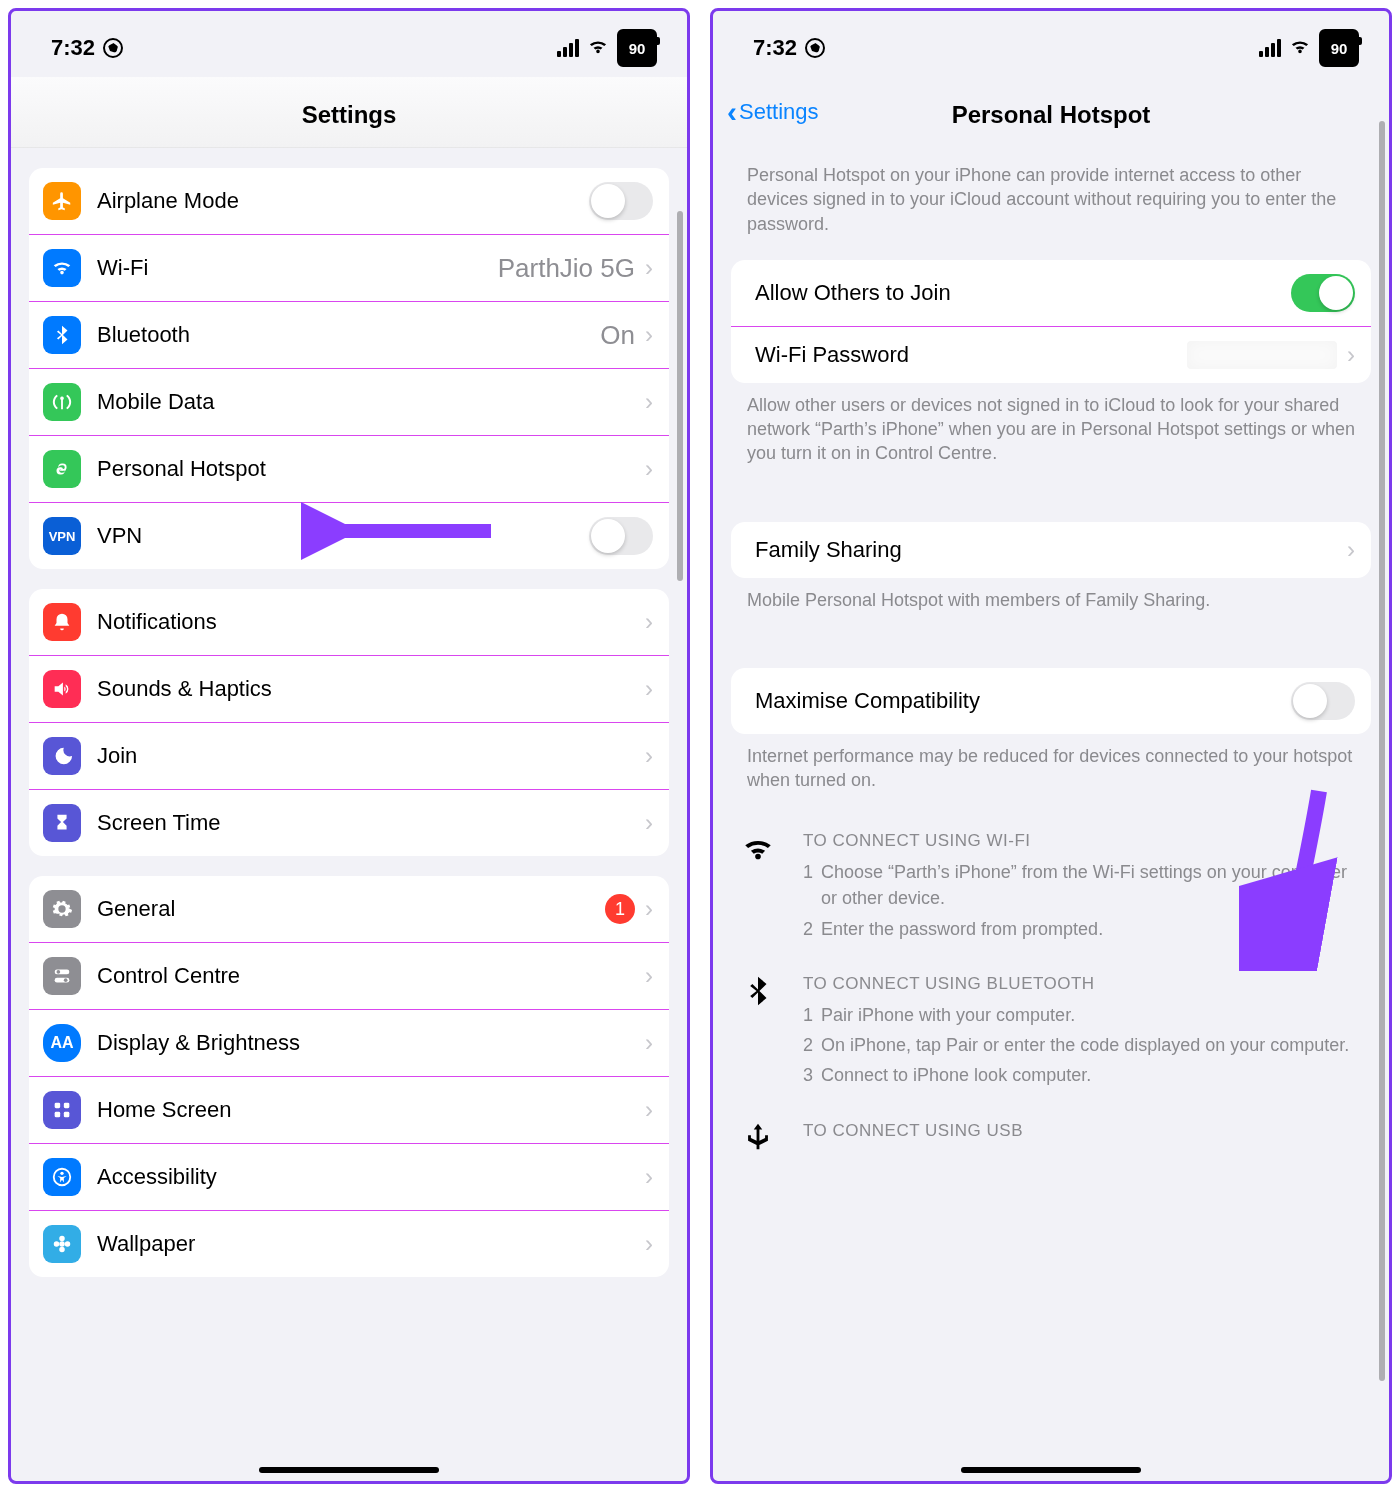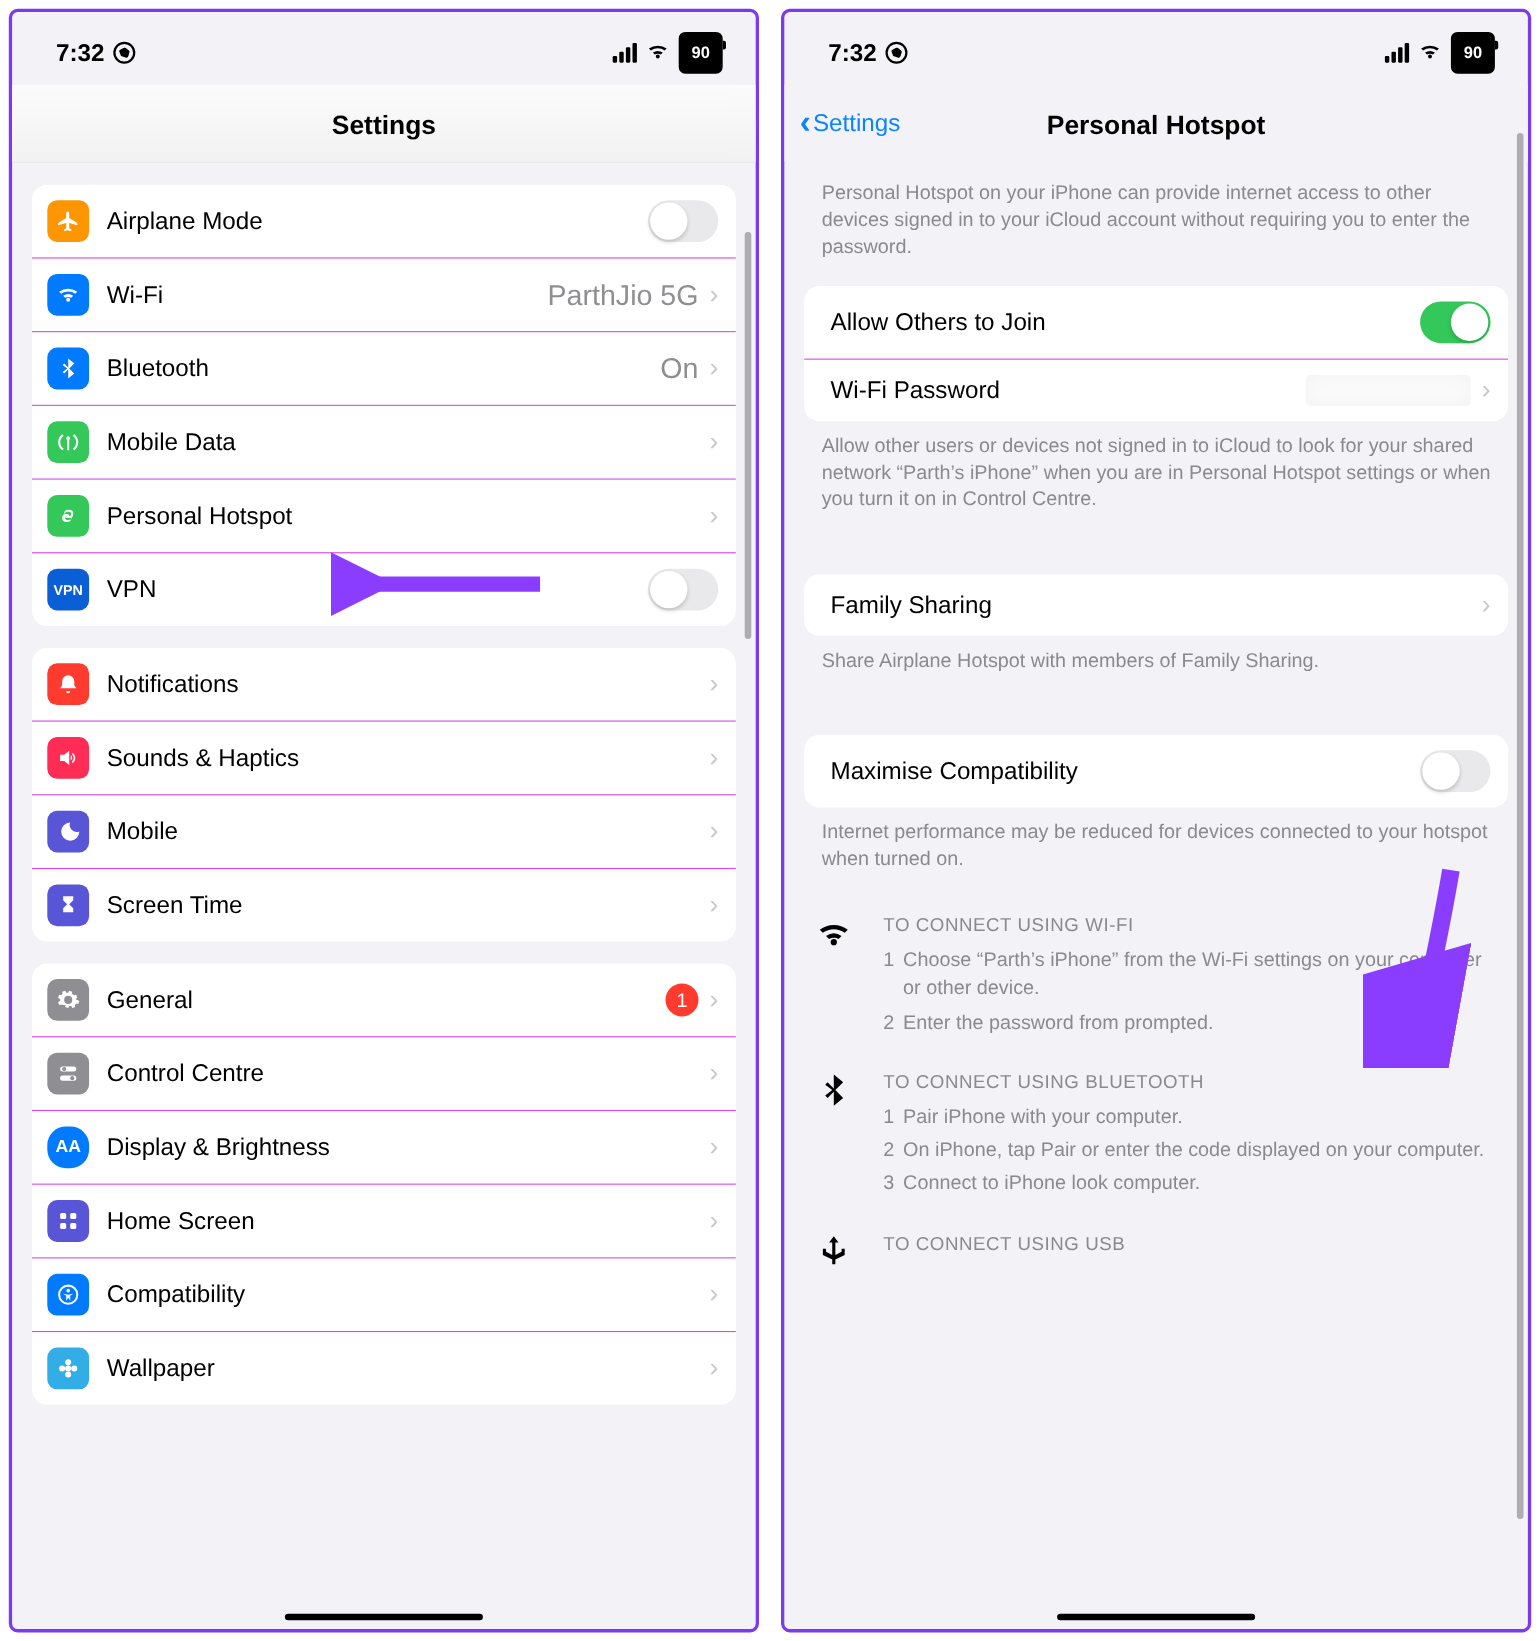--- a/index.html
+++ b/index.html
@@ -270,21 +270,21 @@
         </div>
         <span class="label">Sounds &amp; Haptics</span>
         <span class="chevron">›</span>
       </div>
       <div class="row">
         <div class="icon ic-indigo">
           <svg viewBox="0 0 24 24">
               <path d="M14 3a9 9 0 109 9 7 7 0 01-9-9z"></path>
             </svg>
         </div>
-        <span class="label">Mobile</span>
+        <span class="label">Join</span>
         <span class="chevron">›</span>
       </div>
       <div class="row">
         <div class="icon ic-indigo">
           <svg viewBox="0 0 24 24">
               <path d="M7 3h10v4l-4 4 4 4v4H7v-4l4-4-4-4z"></path>
             </svg>
         </div>
         <span class="label">Screen Time</span>
         <span class="chevron">›</span>
@@ -332,21 +332,21 @@
         <span class="chevron">›</span>
       </div>
       <div class="row">
         <div class="icon ic-blue">
           <svg viewBox="0 0 24 24">
               <circle cx="12" cy="12" r="9" fill="none" stroke="#fff" stroke-width="2"></circle>
               <circle cx="12" cy="8" r="1.8"></circle>
               <path d="M7 11l5 1 5-1-3 2v5l-2-3-2 3v-5z"></path>
             </svg>
         </div>
-        <span class="label">Compatibility</span>
+        <span class="label">Accessibility</span>
         <span class="chevron">›</span>
       </div>
       <div class="row">
         <div class="icon ic-cyan">
           <svg viewBox="0 0 24 24">
               <circle cx="12" cy="12" r="3"></circle>
               <path d="M12 3a3 3 0 010 6 3 3 0 010-6zm0 12a3 3 0 010 6 3 3 0 010-6zM3 12a3 3 0 016 0 3 3 0 01-6 0zm12 0a3 3 0 016 0 3 3 0 01-6 0z"></path>
             </svg>
         </div>
         <span class="label">Wallpaper</span>
@@ -418,21 +418,21 @@
       </div>
     </div>
     <div class="desc footer">Allow other users or devices not signed in to iCloud to look for your shared network “Parth’s iPhone” when you are in Personal Hotspot settings or when you turn it on in Control Centre.</div>
 
     <div class="group" style="margin-top:40px;">
       <div class="row noicon">
         <span class="label">Family Sharing</span>
         <span class="chevron">›</span>
       </div>
     </div>
-    <div class="desc footer">Share Airplane Hotspot with members of Family Sharing.</div>
+    <div class="desc footer">Mobile Personal Hotspot with members of Family Sharing.</div>
 
     <div class="group" style="margin-top:40px;">
       <div class="row noicon">
         <span class="label">Maximise Compatibility</span>
         <div class="toggle">
             <div class="knob"></div>
           </div>
       </div>
     </div>
     <div class="desc footer">Internet performance may be reduced for devices connected to your hotspot when turned on.</div>

